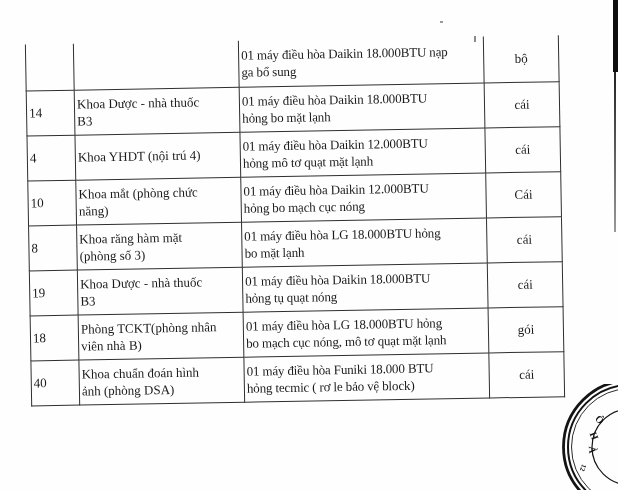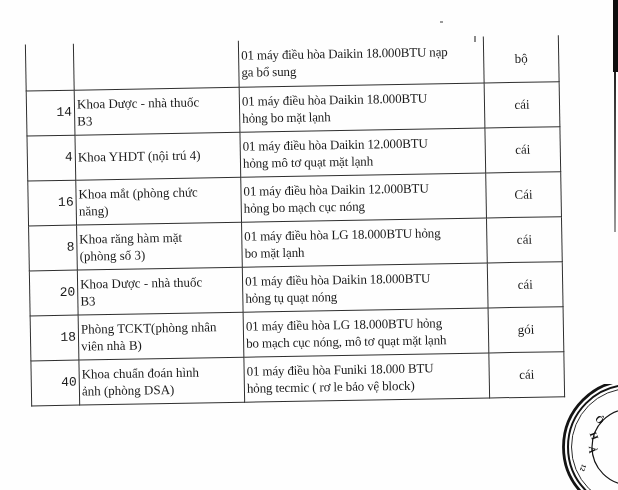--- a/index.html
+++ b/index.html
@@ -35,21 +35,21 @@
     font-size: 13px;
     line-height: 17px;
     vertical-align: middle;
     padding: 2px 2px;
     overflow: hidden;
     color: #1b1b1b;
   }
   table.doc-table tr { height: 45px; }
   table.doc-table tr:first-child { height: 46px; }
   table.doc-table tr:first-child td { border-top: none; }
-  td.c-no   { width: 43px;  text-align: right; font-family: Liberation Mono, monospace; }
+  td.c-no   { width: 43px;  text-align: left; }
   td.c-loc  { width: 160px; text-align: left; padding-left: 9px; white-space: pre-line; }
   td.c-desc { width: 240px; text-align: left; padding-left: 7px; white-space: pre-line; letter-spacing: -0.15px; }
   td.c-unit { width: 70px;  text-align: center; }
 
   .edge-black {
     position: absolute;
     left: 613px;
     top: 0;
     width: 5px;
     height: 72px;
@@ -109,37 +109,37 @@
           <td class="c-unit">cái</td>
         </tr>
         <tr>
           <td class="c-no">4</td>
           <td class="c-loc">Khoa YHDT (nội trú 4)</td>
           <td class="c-desc">01 máy điều hòa Daikin 12.000BTU
 hỏng mô tơ quạt mặt lạnh</td>
           <td class="c-unit">cái</td>
         </tr>
         <tr>
-          <td class="c-no">16</td>
+          <td class="c-no">10</td>
           <td class="c-loc">Khoa mắt (phòng chức
 năng)</td>
           <td class="c-desc">01 máy điều hòa Daikin 12.000BTU
 hỏng bo mạch cục nóng</td>
           <td class="c-unit">Cái</td>
         </tr>
         <tr>
           <td class="c-no">8</td>
           <td class="c-loc">Khoa răng hàm mặt
 (phòng số 3)</td>
           <td class="c-desc">01 máy điều hòa LG 18.000BTU hỏng
 bo mặt lạnh</td>
           <td class="c-unit">cái</td>
         </tr>
         <tr>
-          <td class="c-no">20</td>
+          <td class="c-no">19</td>
           <td class="c-loc">Khoa Dược - nhà thuốc
 B3</td>
           <td class="c-desc">01 máy điều hòa Daikin 18.000BTU
 hỏng tụ quạt nóng</td>
           <td class="c-unit">cái</td>
         </tr>
         <tr>
           <td class="c-no">18</td>
           <td class="c-loc">Phòng TCKT(phòng nhân
 viên nhà B)</td>

